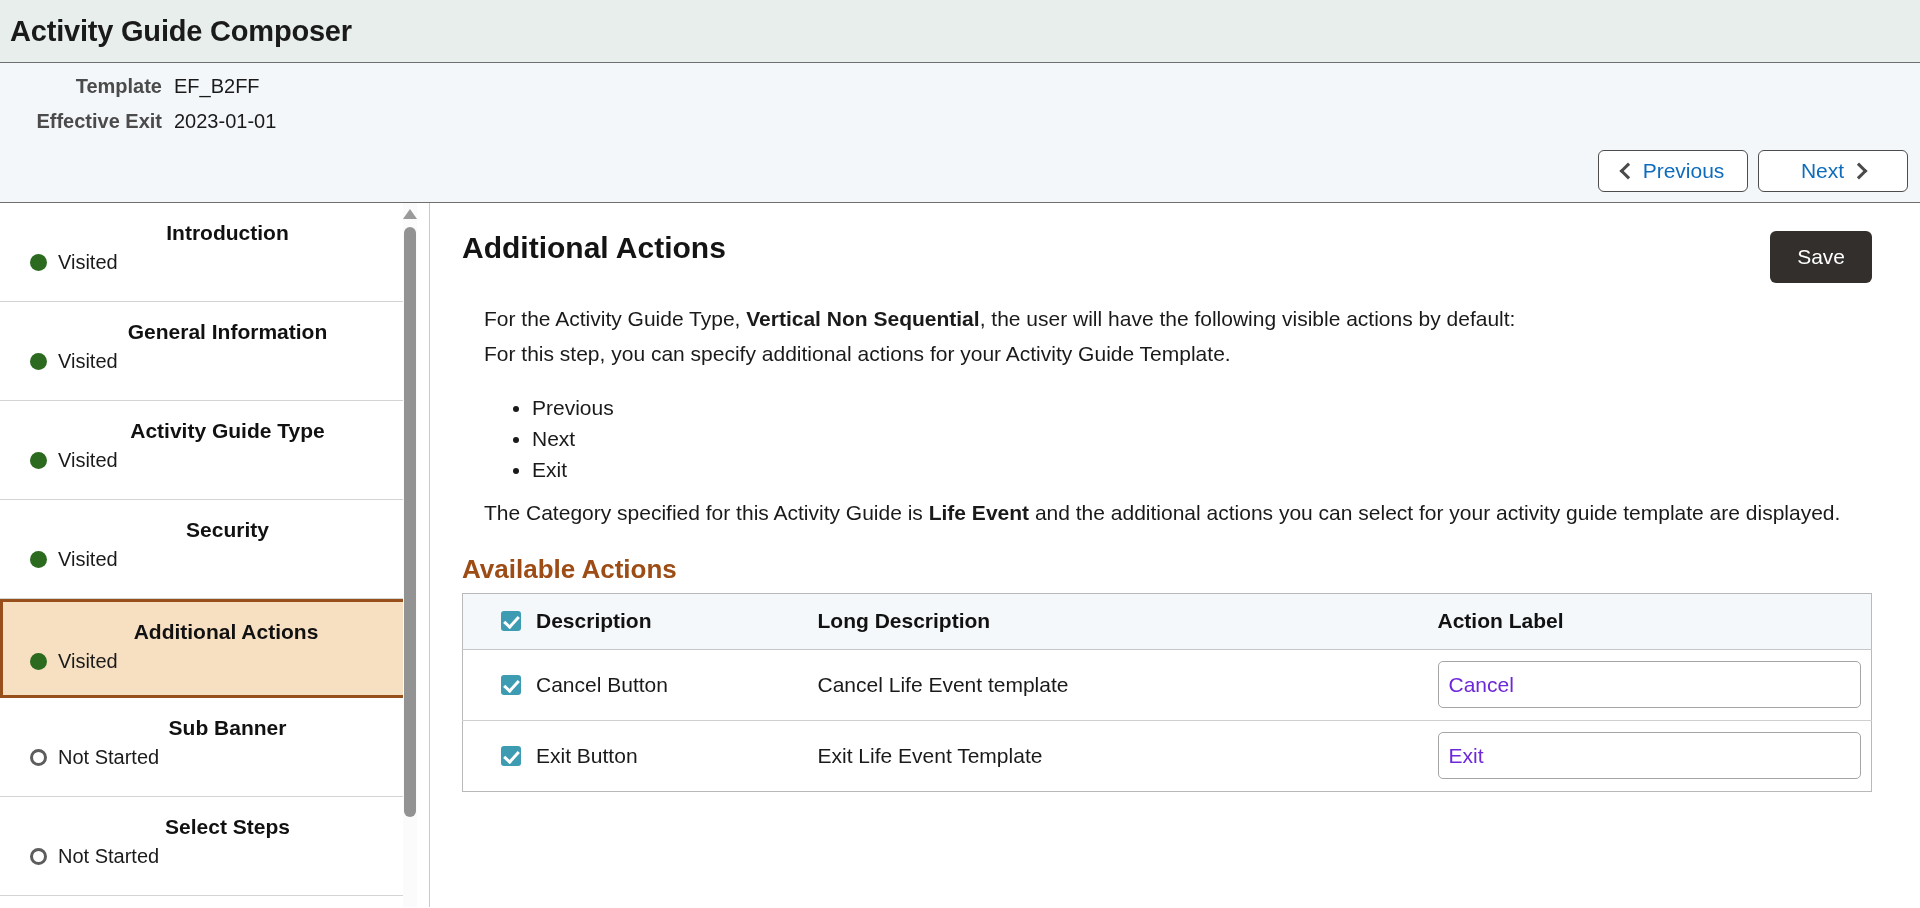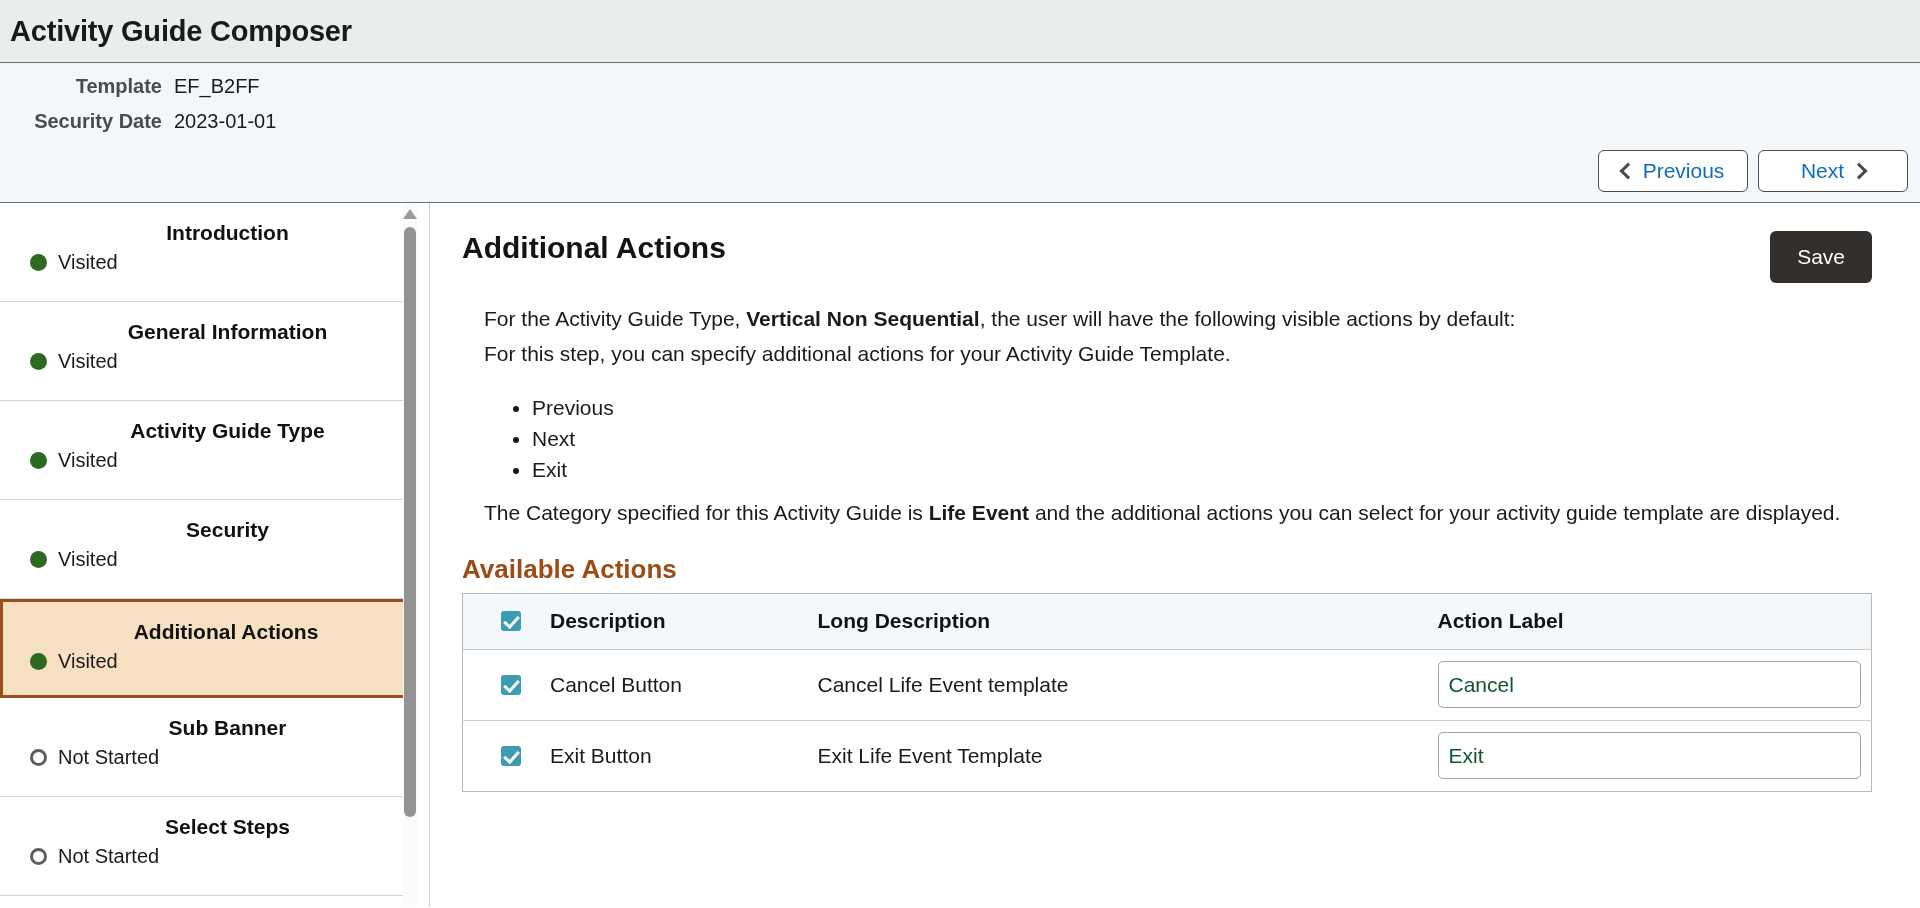--- a/index.html
+++ b/index.html
@@ -245,21 +245,21 @@
     font-size: 21px;
     color: #1a1a1a;
     padding: 0 10px;
     background: #ffffff;
   }
   .tbl tbody tr:last-child td { border-bottom: none; margin-top: 24px; }
   .col-desc { width: 345px; }
   .col-long { width: 620px; }
   .col-act  { width: auto; }
 
-  .cb-cell { display: flex; align-items: center; gap: 29px; padding-left: 28px; }
+  .cb-cell { display: flex; align-items: center; gap: 15px; padding-left: 28px; }
   .cbox {
     width: 20px; height: 20px;
     background: #3e9cb2;
     border-radius: 3px;
     flex: 0 0 20px;
     position: relative;
     cursor: pointer;
   }
   .cbox::after {
     content: "";
@@ -270,40 +270,40 @@
     border-bottom: 3px solid #ffffff;
     transform: rotate(42deg);
   }
   .txt-input {
     width: 100%;
     height: 47px;
     border: 1px solid #a5a5a5;
     border-radius: 5px;
     font-size: 21px;
     font-family: "Liberation Sans", sans-serif;
-    color: #14532d;
+    color: #6d28d9;
     padding: 0 10px;
     background: #ffffff;
   }
 </style>
 </head>
 <body>
 
 <div class="app-banner">
   <div class="app-title">Activity Guide Composer</div>
 </div>
 
 <div class="sub-header">
   <div class="meta-rows">
     <div class="meta-row">
       <div class="meta-label">Template</div>
       <div class="meta-value">EF_B2FF</div>
     </div>
     <div class="meta-row">
-      <div class="meta-label">Security Date</div>
+      <div class="meta-label">Effective Exit</div>
       <div class="meta-value">2023-01-01</div>
     </div>
   </div>
 
   <div class="nav-buttons">
     <div class="nav-btn">
       <span class="chev left"></span>
       <span class="lbl">Previous</span>
     </div>
     <div class="nav-btn">

